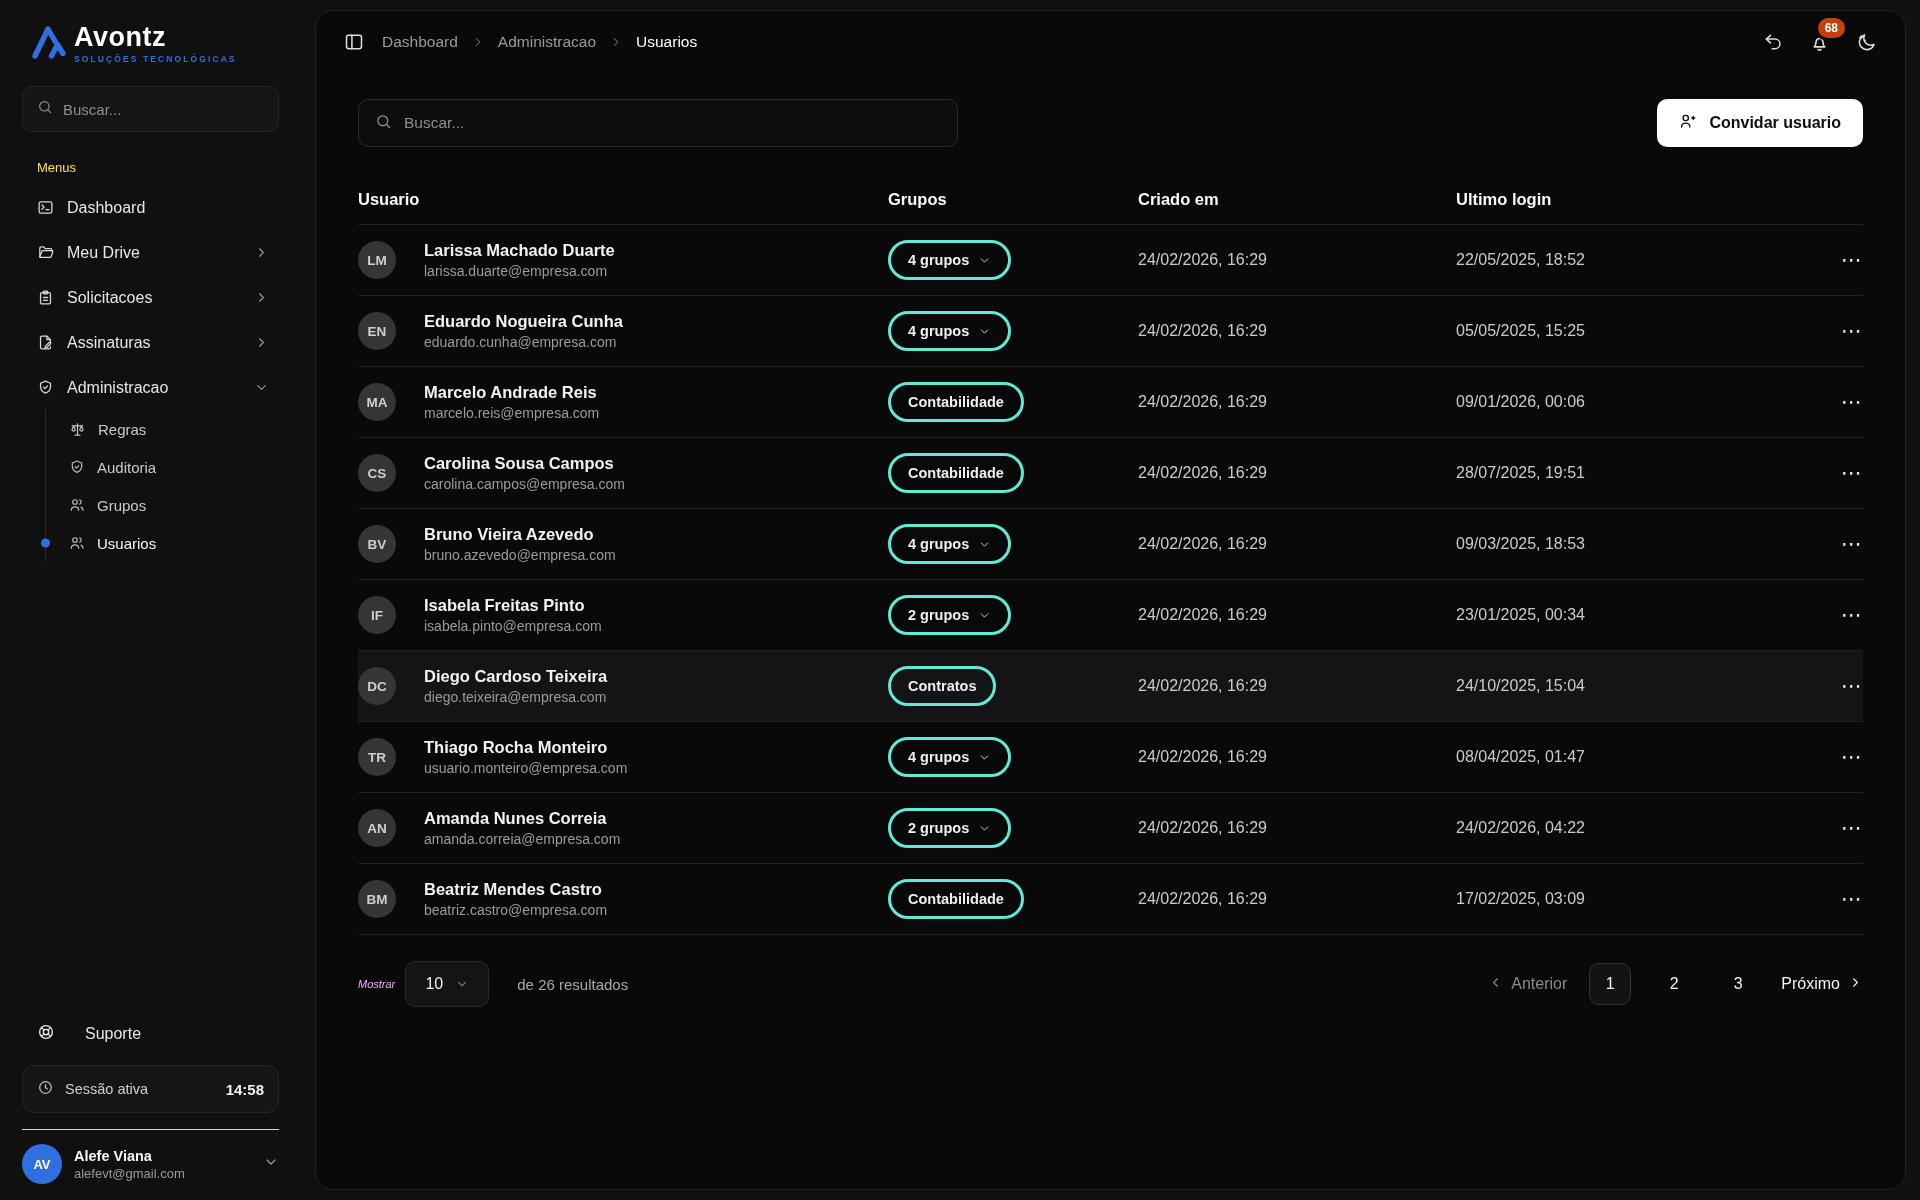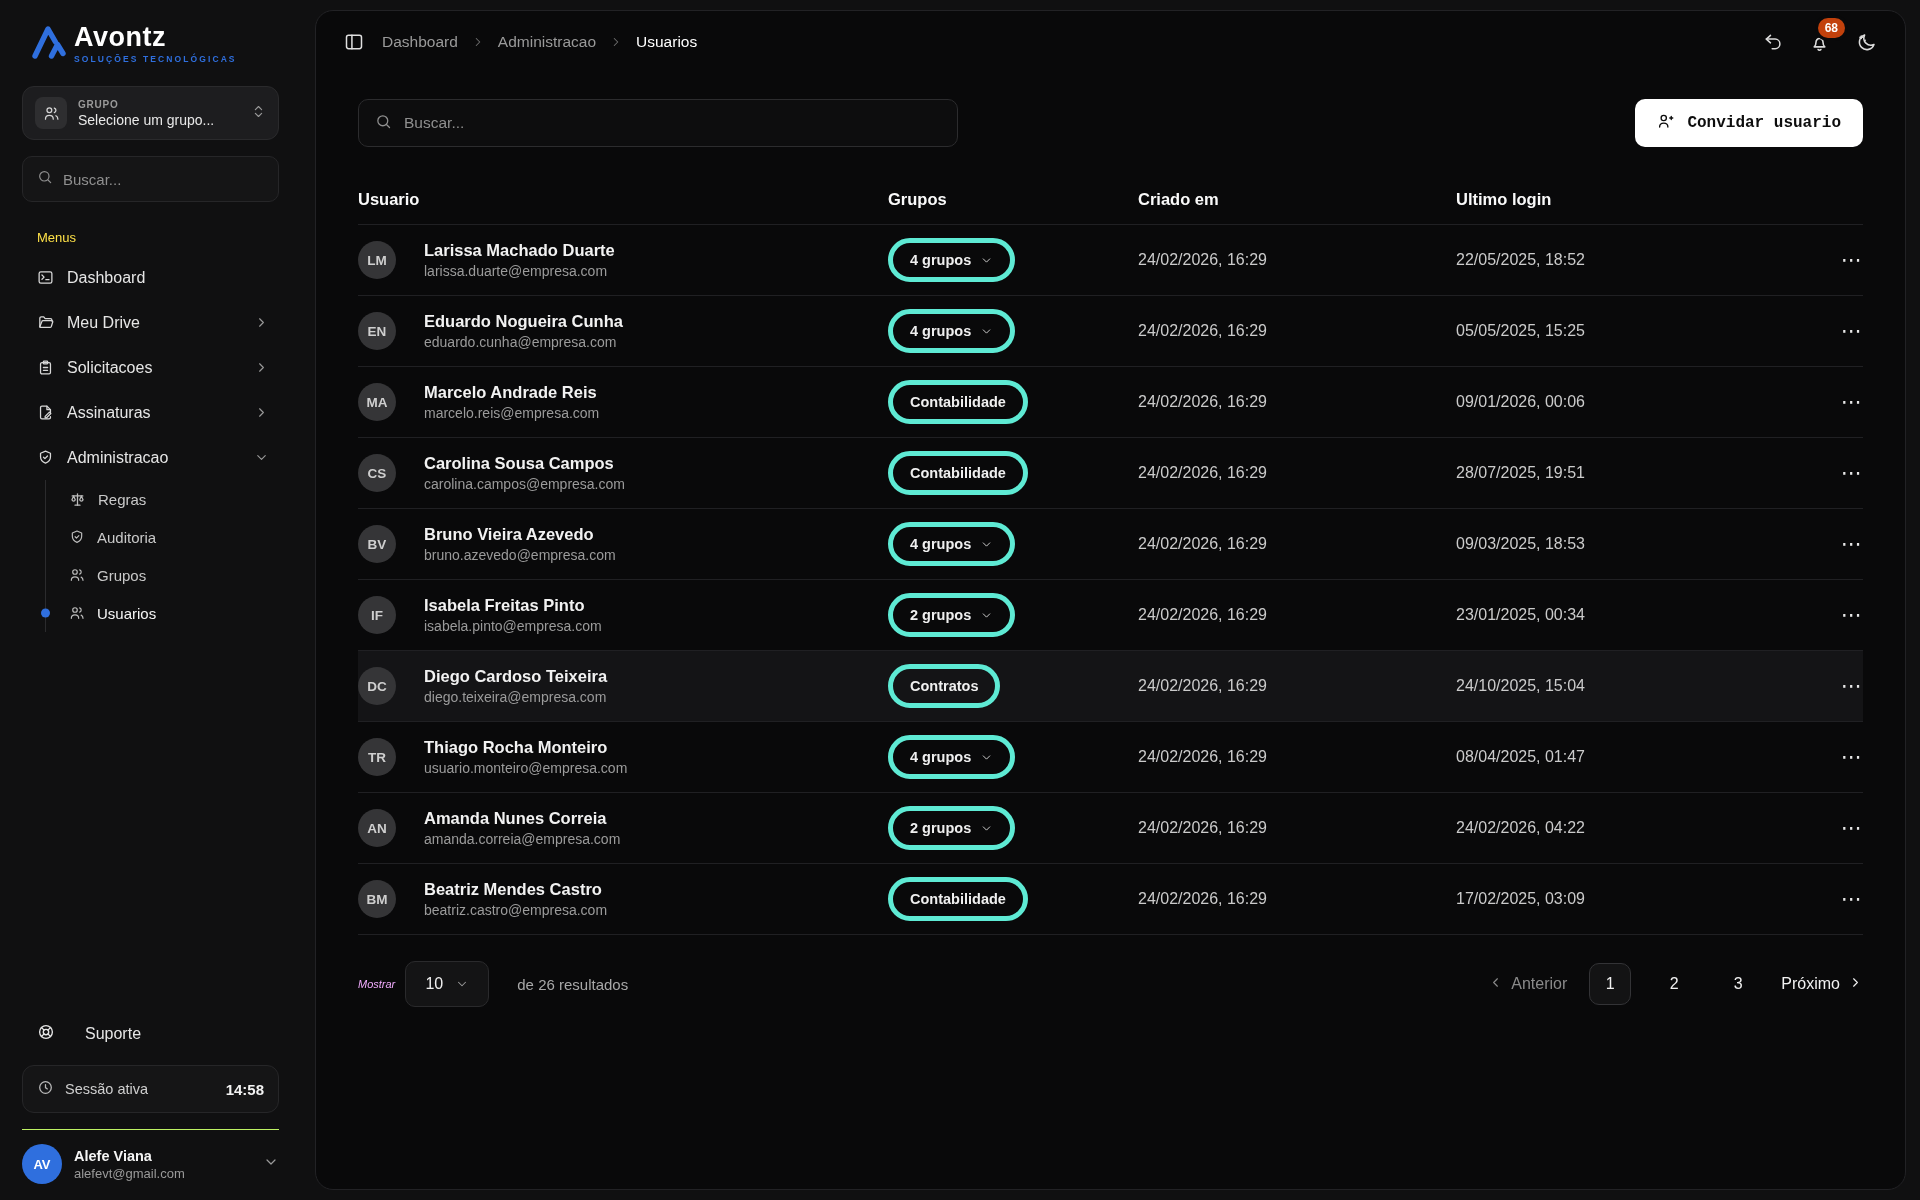--- a/index.html
+++ b/index.html
@@ -81,35 +81,35 @@
 
   .content { padding:26px 42px 0 42px; display:flex; flex-direction:column; flex:1; }
   .toolbar { display:flex; align-items:center; justify-content:space-between; }
   .main-search { width:600px; height:48px; background:#0d0d0e; border:1px solid #2c2c2e; border-radius:10px;
     display:flex; align-items:center; gap:12px; padding:0 16px; color:#8f8f8f; }
   .main-search input { background:transparent; border:none; outline:none; color:#e5e5e5; font-size:15.5px; width:100%;
     font-family:inherit; }
   .main-search input::placeholder { color:#8f8f8f; }
   .invite-btn { background:#ffffff; color:#0d0d0d; border:none; border-radius:10px; height:48px;
     padding:0 22px; display:flex; align-items:center; gap:12px; font-size:16px; font-weight:600;
-    font-family:Liberation Mono, monospace; cursor:pointer; }
+    font-family:Liberation Sans, sans-serif; cursor:pointer; }
 
   .table { margin-top:28px; }
   .trow { display:grid; grid-template-columns: 530px 250px 318px 1fr 48px; align-items:center;
     border-bottom:1px solid #202023; }
   .thead { height:50px; font-size:16.5px; font-weight:700; color:#fafafa; }
   .tbody-row { height:71px; }
   .tbody-row.row-hover { background:#房; }
   .tbody-row.row-hover { background:#141416; }
   .cell-user { display:flex; align-items:center; gap:28px; }
   .row-avatar { width:38px; height:38px; border-radius:50%; background:#353537; color:#cfcfcf;
     font-size:13.5px; font-weight:600; display:flex; align-items:center; justify-content:center; flex:0 0 38px; }
   .row-name { font-size:16.5px; font-weight:600; color:#f2f2f2; }
   .row-email { font-size:14px; color:#9b9b9b; margin-top:3px; }
-  .chip { display:inline-flex; align-items:center; gap:9px; border:5px solid #5eead4; border-radius:999px;
+  .chip { display:inline-flex; align-items:center; gap:9px; border:3px solid #5eead4; border-radius:999px;
     padding:9px 17px; font-size:14.5px; font-weight:600; color:#efefef; cursor:pointer; background:transparent; font-family:inherit; }
   .chip .chev { color:#cfcfcf; display:flex; }
   .cell-date { font-size:16px; color:#cbcbcb; }
   .row-actions { text-align:right; }
   .dots-btn { background:none; border:none; color:#e8e8e8; font-size:21px; cursor:pointer; line-height:1; font-family:inherit; letter-spacing:1px; }
 
   .table-footer { display:flex; align-items:center; margin-top:18px; height:62px; }
   .show-label { font-size:11px; color:#f0abfc;font-style:italic; }
   .page-size { margin-left:10px; background:#141415; border:1px solid #2a2a2c; border-radius:10px;
     height:46px; min-width:84px; display:flex; align-items:center; justify-content:center; gap:12px;
@@ -134,40 +134,20 @@
         <path d="M7 34 L20 7 L27.5 20" stroke="#2f6fde" stroke-width="5.4" stroke-linecap="round" stroke-linejoin="round"></path>
         <path d="M23.5 34 L29.5 22.5 L35 31.5" stroke="#2f6fde" stroke-width="5.4" stroke-linecap="round" stroke-linejoin="round"></path>
       </svg>
     </span>
     <span class="logo-text">
       <div class="brand-name">Avontz</div>
       <div class="brand-tag">SOLUÇÕES TECNOLÓGICAS</div>
     </span>
   </div>
 
-  <div class="group-card">
-    <span class="group-icon-tile">
-      <svg class="ic" width="17" height="17" viewBox="0 0 24 24">
-        <circle cx="9" cy="7.5" r="3.4"></circle>
-          <path d="M3.5 20c0-3.1 2.4-5.2 5.5-5.2s5.5 2.1 5.5 5.2"></path>
-        <path d="M16 4.3a3.4 3.4 0 0 1 0 6.4"></path>
-          <path d="M18.2 15.2c1.7.8 2.8 2.5 2.8 4.8"></path>
-      </svg>
-    </span>
-    <span class="group-texts">
-      <div class="group-label">GRUPO</div>
-      <div class="group-value">Selecione um grupo...</div>
-    </span>
-    <span class="group-chevrons">
-      <svg class="ic" width="15" height="15" viewBox="0 0 24 24">
-          <path d="m7 9 5-5 5 5"></path>
-          <path d="m7 15 5 5 5-5"></path>
-        </svg>
-    </span>
-  </div>
 
   <div class="side-search">
     <span>
       <svg class="ic" width="16" height="16" viewBox="0 0 24 24">
           <circle cx="11" cy="11" r="7"></circle>
           <path d="m16.5 16.5 4 4"></path>
         </svg>
     </span>
     <input type="text" placeholder="Buscar..." style="">
   </div>

